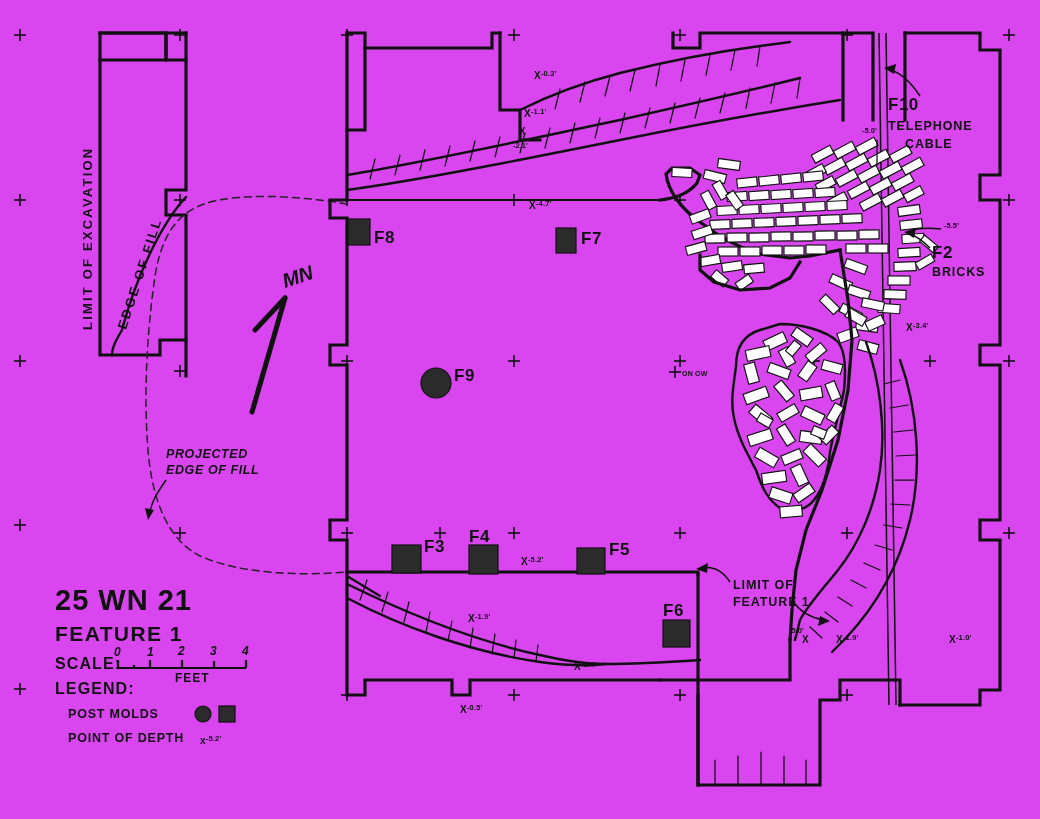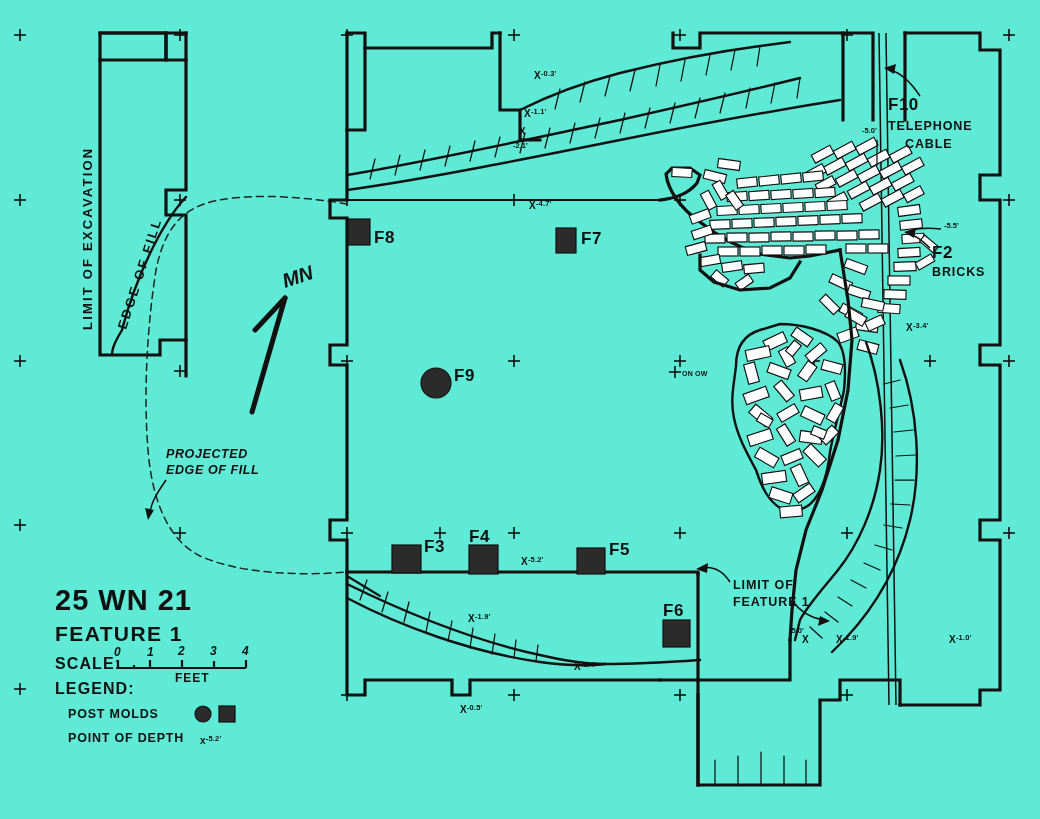--- a/index.html
+++ b/index.html
@@ -7,21 +7,21 @@
     padding: 0;
     background: #ffffff;
   }
   body {
     font-family: "Liberation Sans", sans-serif;
   }
   #page {
     position: relative;
     width: 1040px;
     height: 819px;
-    background: #5eead4;
+    background: #d946ef;
     overflow: hidden;
   }
   #map-svg {
     position: absolute;
     left: 0;
     top: 0;
     width: 1040px;
     height: 819px;
   }
   .map-text {

